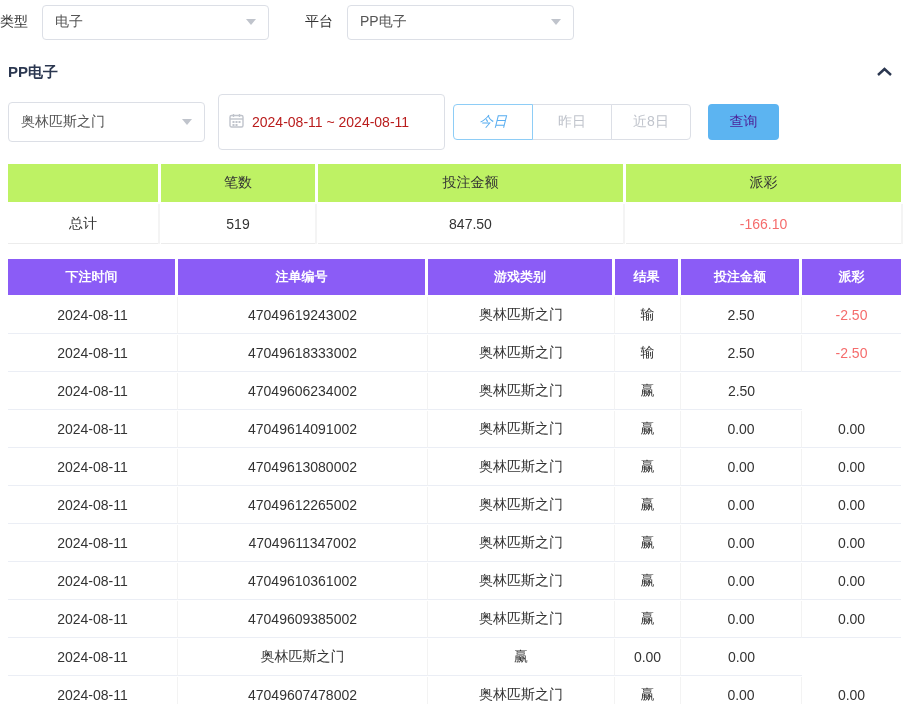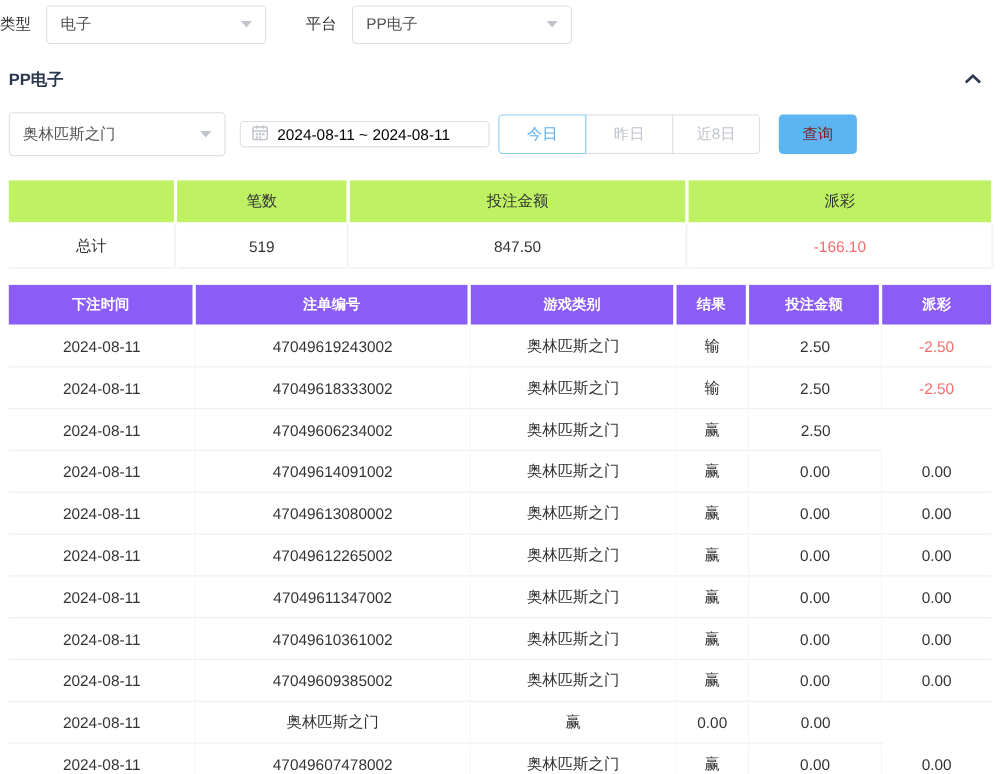--- a/index.html
+++ b/index.html
@@ -2,46 +2,46 @@
 <html><head>
 <meta charset="utf-8">
 <style>
   * { margin:0; padding:0; box-sizing:border-box; }
   html,body { width:909px; height:704px; overflow:hidden; background:#fff;
     font-family:"Liberation Sans","DejaVu Sans",sans-serif; color:#333; }
 
   
   .top-filters { display:flex; align-items:center; height:44px; }
   .lbl { font-size:14px; color:#333; margin-right:14px; white-space:nowrap; }
-  .select { width:200px; height:35px; border:1px solid #dcdfe6; border-radius:4px;
+  .select { width:227px; height:35px; border:1px solid #dcdfe6; border-radius:4px;
     display:flex; align-items:center; justify-content:space-between; padding:0 12px;
     font-size:14px; color:#555; background:#fff; cursor:pointer; }
   .select + .lbl { margin-left:36px; }
   .caret { width:0; height:0; border-left:5px solid transparent; border-right:5px solid transparent;
     border-top:6px solid #c0c4cc; }
 
   
   .section-header { display:flex; justify-content:space-between; align-items:center;
     margin-top:16px; padding:0 16px 0 8px; height:24px; }
   .section-title { font-size:15px; font-weight:bold; color:#2b3750; }
   .chev-up { cursor:pointer; display:flex; align-items:center; }
 
   
   .toolbar { display:flex; align-items:center; margin:18px 0 0 8px; height:40px; }
   .game-select { width:197px; height:40px; }
-  .date-range { width:227px; height:24px; border:1px solid #dcdfe6; border-radius:4px;
+  .date-range { width:227px; height:56px; border:1px solid #dcdfe6; border-radius:4px;
     margin-left:13px; display:flex; align-items:center; gap:8px; padding:0 10px;
-    font-size:14px; color:#000000; cursor:pointer; }
+    font-size:14px; color:#b91c1c; cursor:pointer; }
   .btn-group { display:flex; margin-left:8px; height:36px; }
   .quick { width:80px; height:36px; background:#fff; border:1px solid #dcdfe6;
     font-size:14px; color:#c0c4cc; cursor:pointer; margin-left:-1px; position:relative; }
-  .quick:first-child { border-radius:4px 0 0 4px; margin-left:0; }
+  .quick:first-child { border-radius:4px 0 0 4px; margin-left:0;font-style:italic; }
   .quick:last-child { border-radius:0 4px 4px 0; }
   .quick.active { color:#5aaef0; border-color:#8ecdf6; z-index:1; }
-  .query-btn { width:71px; height:36px; margin-left:17px; background:#5cb4f1; color:#7f1d1d;
+  .query-btn { width:71px; height:36px; margin-left:17px; background:#5cb4f1; color:#4c1d95;
     border:none; border-radius:4px; font-size:14px; cursor:pointer; }
 
   
   .sum { margin:22px 0 0 8px; width:893px; }
   .sum-grid { display:grid; grid-template-columns:150px 154px 305px 275px; column-gap:3px; }
   .sum-h { background:#bef264; height:38px; display:flex; align-items:center; justify-content:center;
     font-size:14px; color:#333; }
   .sum-body { margin-top:2px; }
   .sum-d { background:#fff; height:40px; display:flex; align-items:center; justify-content:center;
     font-size:14px; color:#333; border-bottom:1px solid #ececec; box-shadow:2px 0 0 #f4f4f4; }

